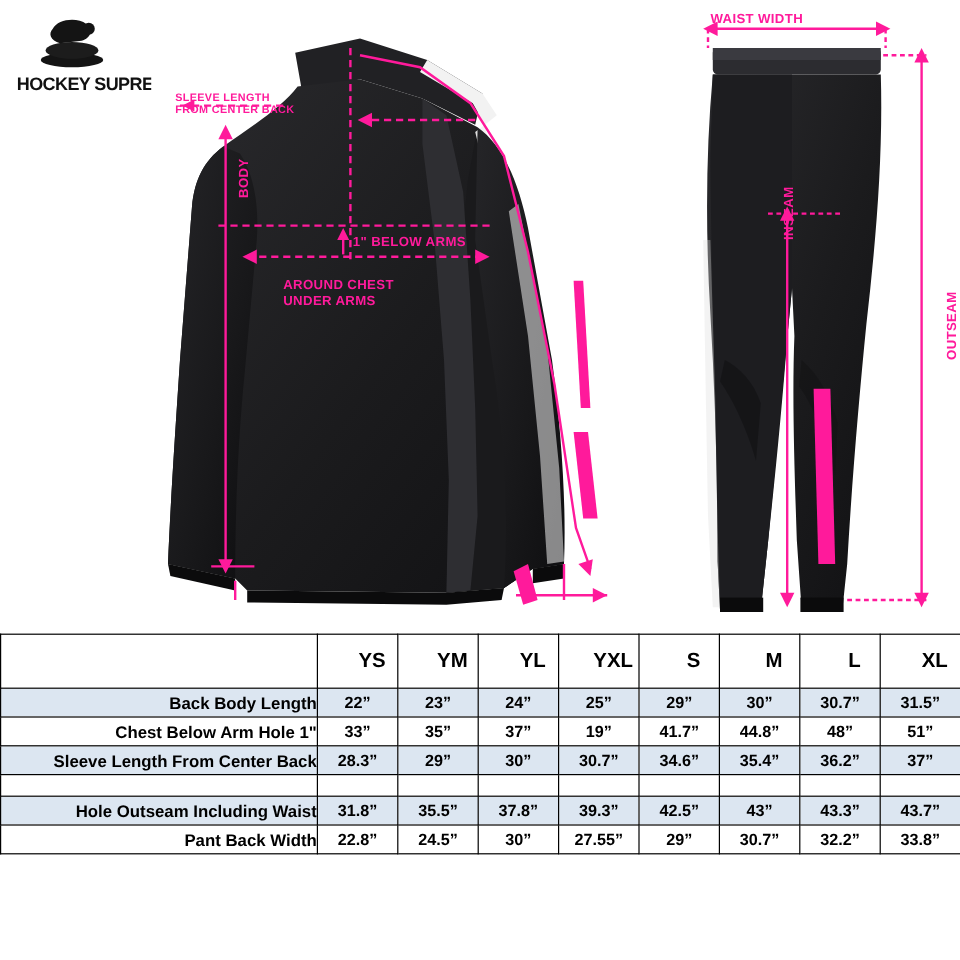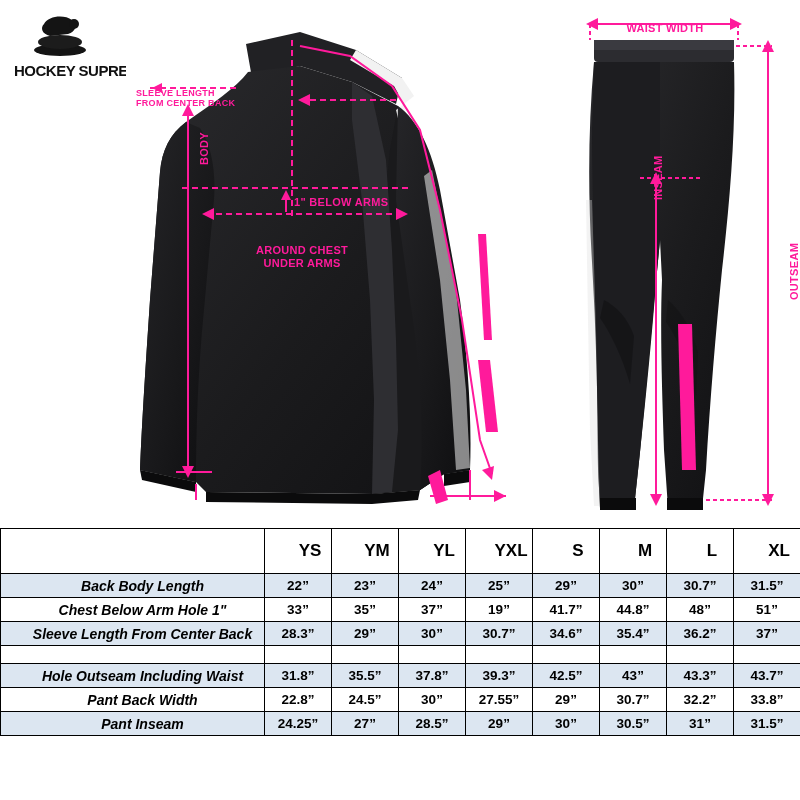--- a/index.html
+++ b/index.html
@@ -71,22 +71,21 @@
     white-space: nowrap;
   }
   .anno.small {
     font-size: 9px;
   }
   .anno.vert {
     transform: rotate(-90deg);
     transform-origin: left top;
   }
   .anno.center {
-    text-align: center;
-    margin-top: 12px;
+    text-align: left;
   }
 
   
   #size-table {
     position: absolute;
     left: 0;
     top: 528px;
     width: 800px;
     border-collapse: collapse;
     table-layout: fixed;
@@ -98,24 +97,23 @@
     font-weight: bold;
     color: #000000;
     padding: 0;
     height: 23px;
     text-align: center;
     vertical-align: middle;
     overflow: hidden;
     white-space: nowrap;
   }
   #size-table td.rowlabel {
-    text-align: center;
+    text-align: right;
     padding-left: 20px;
     font-size: 14px;
-    font-style: italic;
   }
   #size-table tr.alt td {
     background: #dce6f1;
   }
   #size-table tr.blank td {
     height: 17px;
   }
   #size-table thead th {
     height: 44px;
     font-size: 17px;
@@ -294,21 +292,21 @@
     <div id="logo">
       <svg class="logo-mark" viewBox="0 0 60 44">
         <ellipse cx="30" cy="36" rx="26" ry="6" fill="#141414"></ellipse>
         <ellipse cx="30" cy="28" rx="22" ry="7" fill="#1c1c1c"></ellipse>
         <path d="M14 10 C 18 2, 34 0, 42 6 C 48 10, 46 18, 38 20 L 20 22 C 12 20, 10 14, 14 10 Z" fill="#141414"></path>
         <circle cx="44" cy="10" r="5" fill="#141414"></circle>
       </svg>
       <div class="logo-text">HOCKEY SUPREMACY</div>
     </div>
 
-    <div class="anno small center" style="left:136px; top:76px; width:72px;">SLEEVE LENGTH<br>FROM CENTER BACK</div>
+    <div class="anno small center" style="left:146px; top:76px; width:72px;">SLEEVE LENGTH<br>FROM CENTER BACK</div>
 
     <div class="anno vert" style="left:198px; top:165px;">BODY</div>
 
     <div class="anno" style="left:294px; top:196px;">1" BELOW ARMS</div>
 
     <div class="anno center" style="left:236px; top:232px; width:132px; line-height:13px;">AROUND CHEST<br>UNDER ARMS</div>
 
     <div class="anno center" style="left:592px; top:10px; width:146px;">WAIST WIDTH</div>
 
     <div class="anno vert" style="left:788px; top:300px;">OUTSEAM</div>
@@ -408,28 +406,16 @@
         <td>22.8”</td>
         <td>24.5”</td>
         <td>30”</td>
         <td>27.55”</td>
         <td>29”</td>
         <td>30.7”</td>
         <td>32.2”</td>
         <td>33.8”</td>
 
       </tr>
-      <tr class="alt">
-        <td class="rowlabel">Pant Inseam</td>
-        <td>24.25”</td>
-        <td>27”</td>
-        <td>28.5”</td>
-        <td>29”</td>
-        <td>30”</td>
-        <td>30.5”</td>
-        <td>31”</td>
-        <td>31.5”</td>
-
-      </tr>
     </tbody>
   </table>
 
 </div>
 
 </body></html>

